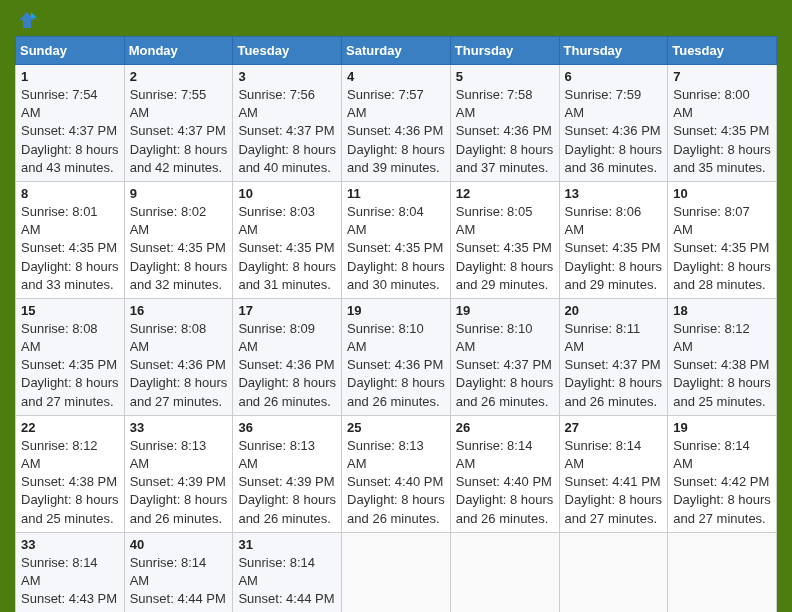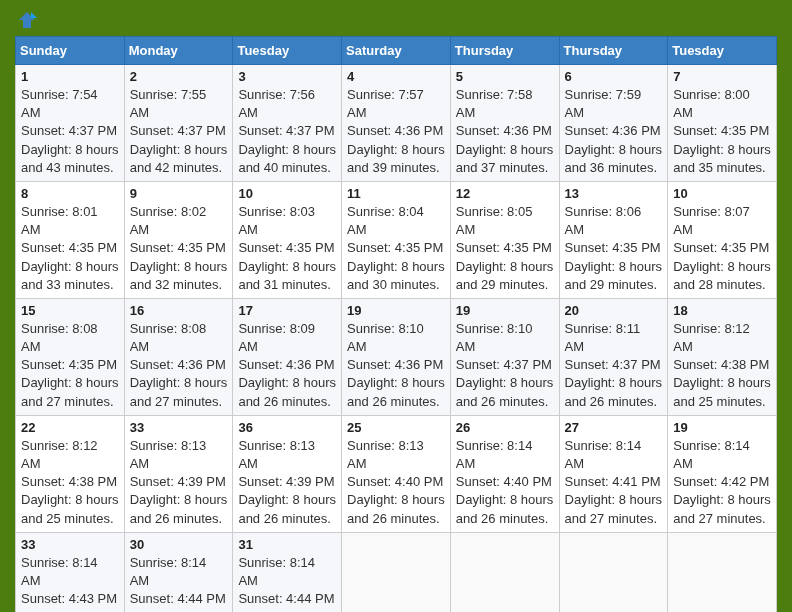--- a/index.html
+++ b/index.html
@@ -257,21 +257,21 @@
             <span class="day-number">19</span>
             <div class="day-info">Sunrise: 8:14 AM<br>Sunset: 4:42 PM<br>Daylight: 8 hours and 27 minutes.</div>
           </td>
         </tr>
         <tr>
           <td>
             <span class="day-number">33</span>
             <div class="day-info">Sunrise: 8:14 AM<br>Sunset: 4:43 PM<br>Daylight: 8 hours and 28 minutes.</div>
           </td>
           <td>
-            <span class="day-number">30</span>
+            <span class="day-number">40</span>
             <div class="day-info">Sunrise: 8:14 AM<br>Sunset: 4:44 PM<br>Daylight: 8 hours and 29 minutes.</div>
           </td>
           <td>
             <span class="day-number">31</span>
             <div class="day-info">Sunrise: 8:14 AM<br>Sunset: 4:44 PM<br>Daylight: 8 hours and 30 minutes.</div>
           </td>
           <td class="empty-cell"></td>
           <td class="empty-cell"></td>
           <td class="empty-cell"></td>
           <td class="empty-cell"></td>

